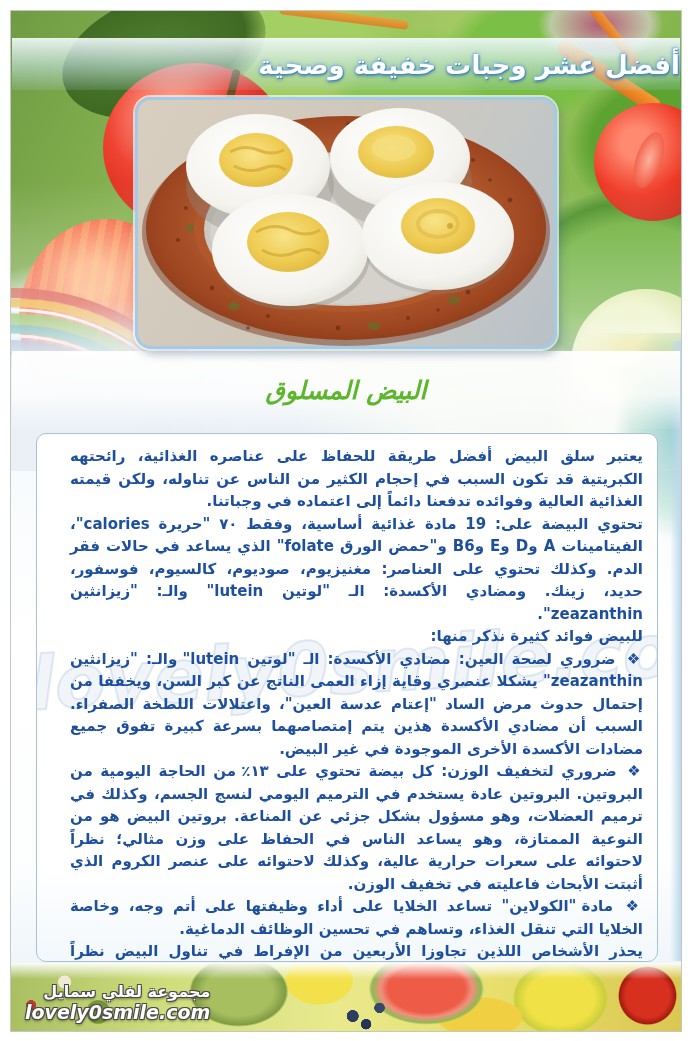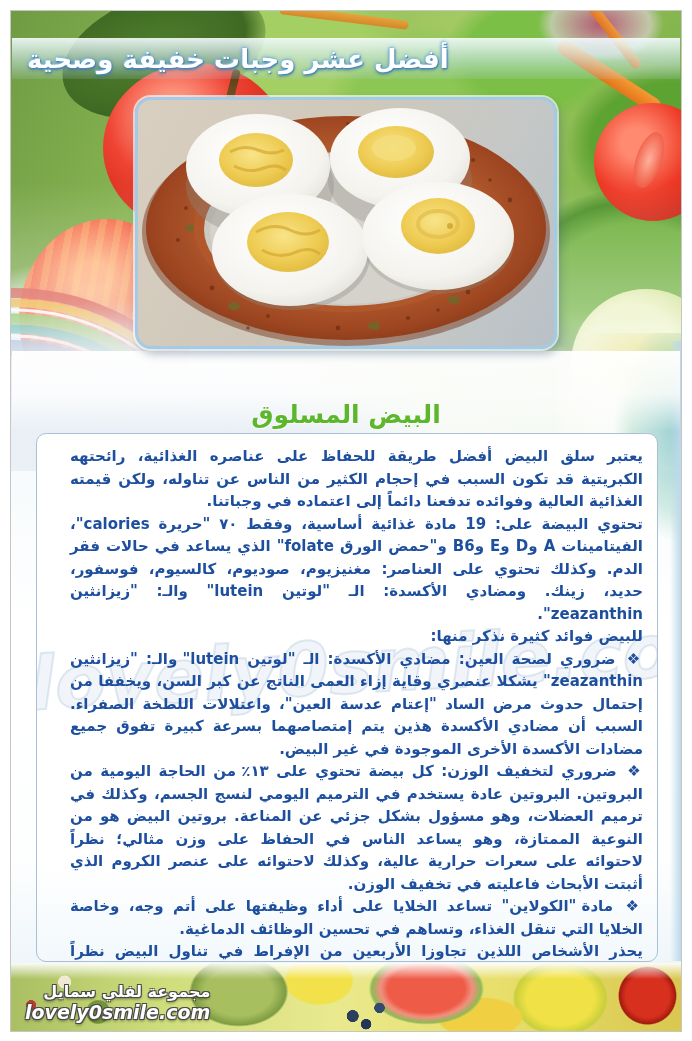--- a/index.html
+++ b/index.html
@@ -50,37 +50,37 @@
   .swirl-right { position:absolute; right:0; top:322px; width:150px; height:230px; z-index:3;
     background:
       radial-gradient(ellipse 90px 150px at 100% 42%, rgba(72,168,176,.55), rgba(118,196,170,.3) 55%, transparent 75%),
       radial-gradient(ellipse 120px 60px at 80% 12%, rgba(236,228,150,.8), transparent 70%); }
   .right-strip { position:absolute; right:0; top:330px; bottom:70px; width:11px; z-index:3;
     background:linear-gradient(to left, #bdd9eb, rgba(189,217,235,0)); }
   .lower-bg { position:absolute; left:0; right:0; top:440px; bottom:68px;
     background:linear-gradient(to bottom, #f6fafc, #ffffff 35%, #fdfefe 80%, #eff6fa); }
 
   
-  .banner { position:absolute; left:1px; right:1px; top:27px; height:41px; z-index:4;
+  .banner { position:absolute; left:1px; right:1px; top:27px; height:52px; z-index:4;
     background:linear-gradient(to bottom, rgba(240,250,252,.9), rgba(205,232,242,.55) 55%, rgba(170,210,235,.15));
-    border-top:1px solid rgba(255,255,255,.85); display:flex; align-items:center; justify-content:flex-end;padding-left:15px; }
+    border-top:1px solid rgba(255,255,255,.85); display:flex; align-items:center; justify-content:flex-start; }
   .banner h1 { font-size:26px; font-weight:bold; color:#ffffff; letter-spacing:.5px;
     text-shadow:0 0 4px #4f93c8, 1px 1px 1px #3f7eb4, -1px -1px 1px #9fd0ee, 0 2px 3px rgba(40,90,140,.55); }
 
   
   .photo-card { position:absolute; left:124px; top:86px; width:422px; height:252px; z-index:5;
     border:3px solid #a3cbe8; border-radius:16px; overflow:hidden;
     box-shadow:0 0 0 2px rgba(255,255,255,.65), 3px 5px 10px rgba(60,90,120,.4);
     background:linear-gradient(118deg, #d8cfc1, #d0c8ba 40%, #c6c8c6 70%, #b9c1c7); }
   .photo-card svg { display:block; }
 
   
   .title-band { position:absolute; left:1px; right:1px; top:340px; height:78px; z-index:4;
     background:linear-gradient(to bottom, rgba(255,255,255,.97) 0%, rgba(255,255,255,.8) 55%, rgba(255,255,255,.05) 100%);
-    display:flex; align-items:flex-end; justify-content:center; }
+    display:flex; align-items:center; justify-content:center;font-style:italic; }
   .title-band h2 { font-size:25px; font-weight:bold; color:#5cb72c;
     text-shadow:0 1px 1px rgba(255,255,255,.95), 0 -1px 1px rgba(255,255,255,.8); }
 
   
   .panel { position:absolute; left:25px; top:422px; width:622px; height:529px; z-index:5;
     background:linear-gradient(to bottom, #ffffff 0%, #ffffff 82%, #f2f8fc 100%);
     border:1px solid #a9c0d6; border-radius:10px; padding:11px 14px; overflow:hidden; }
   .panel p { direction:rtl; text-align:justify; color:#1d4f9e; font-size:15px; line-height:22.5px; font-weight:bold;margin-left:19px; }
   .panel .marker { color:#1d4f9e; padding-left:3px; }
   .watermark { position:absolute; left:-8px; top:190px; width:640px; z-index:1;

